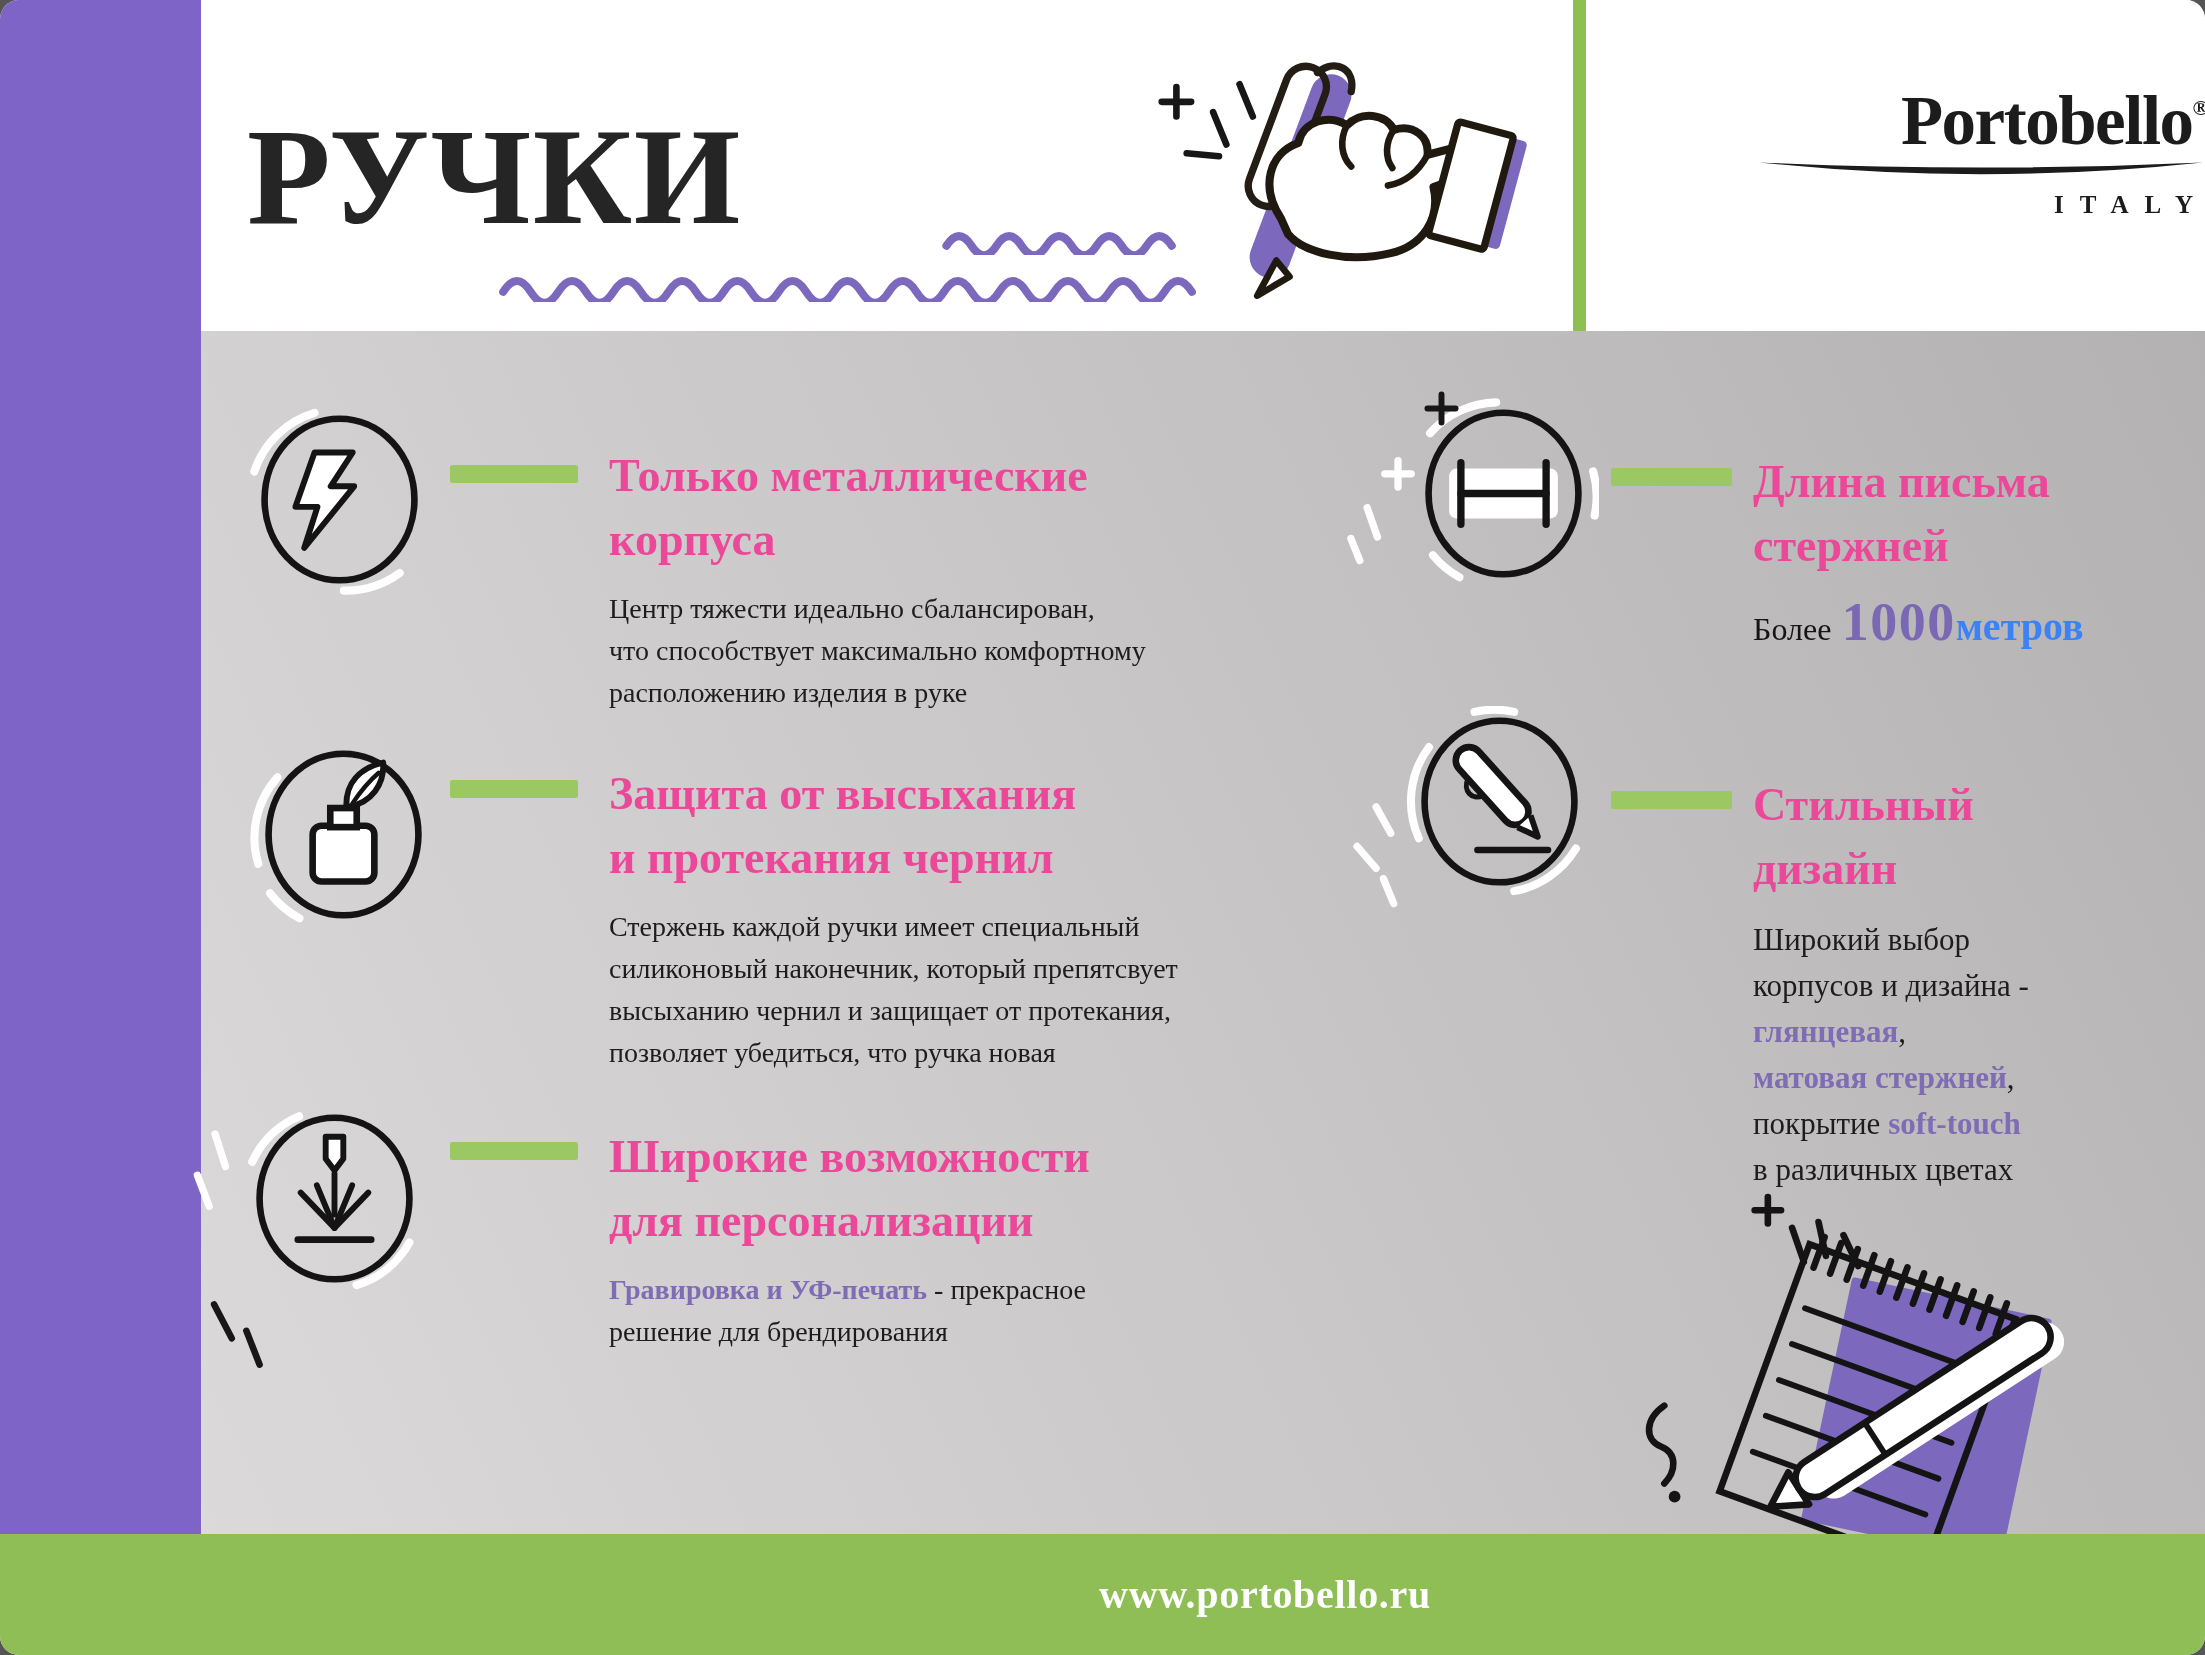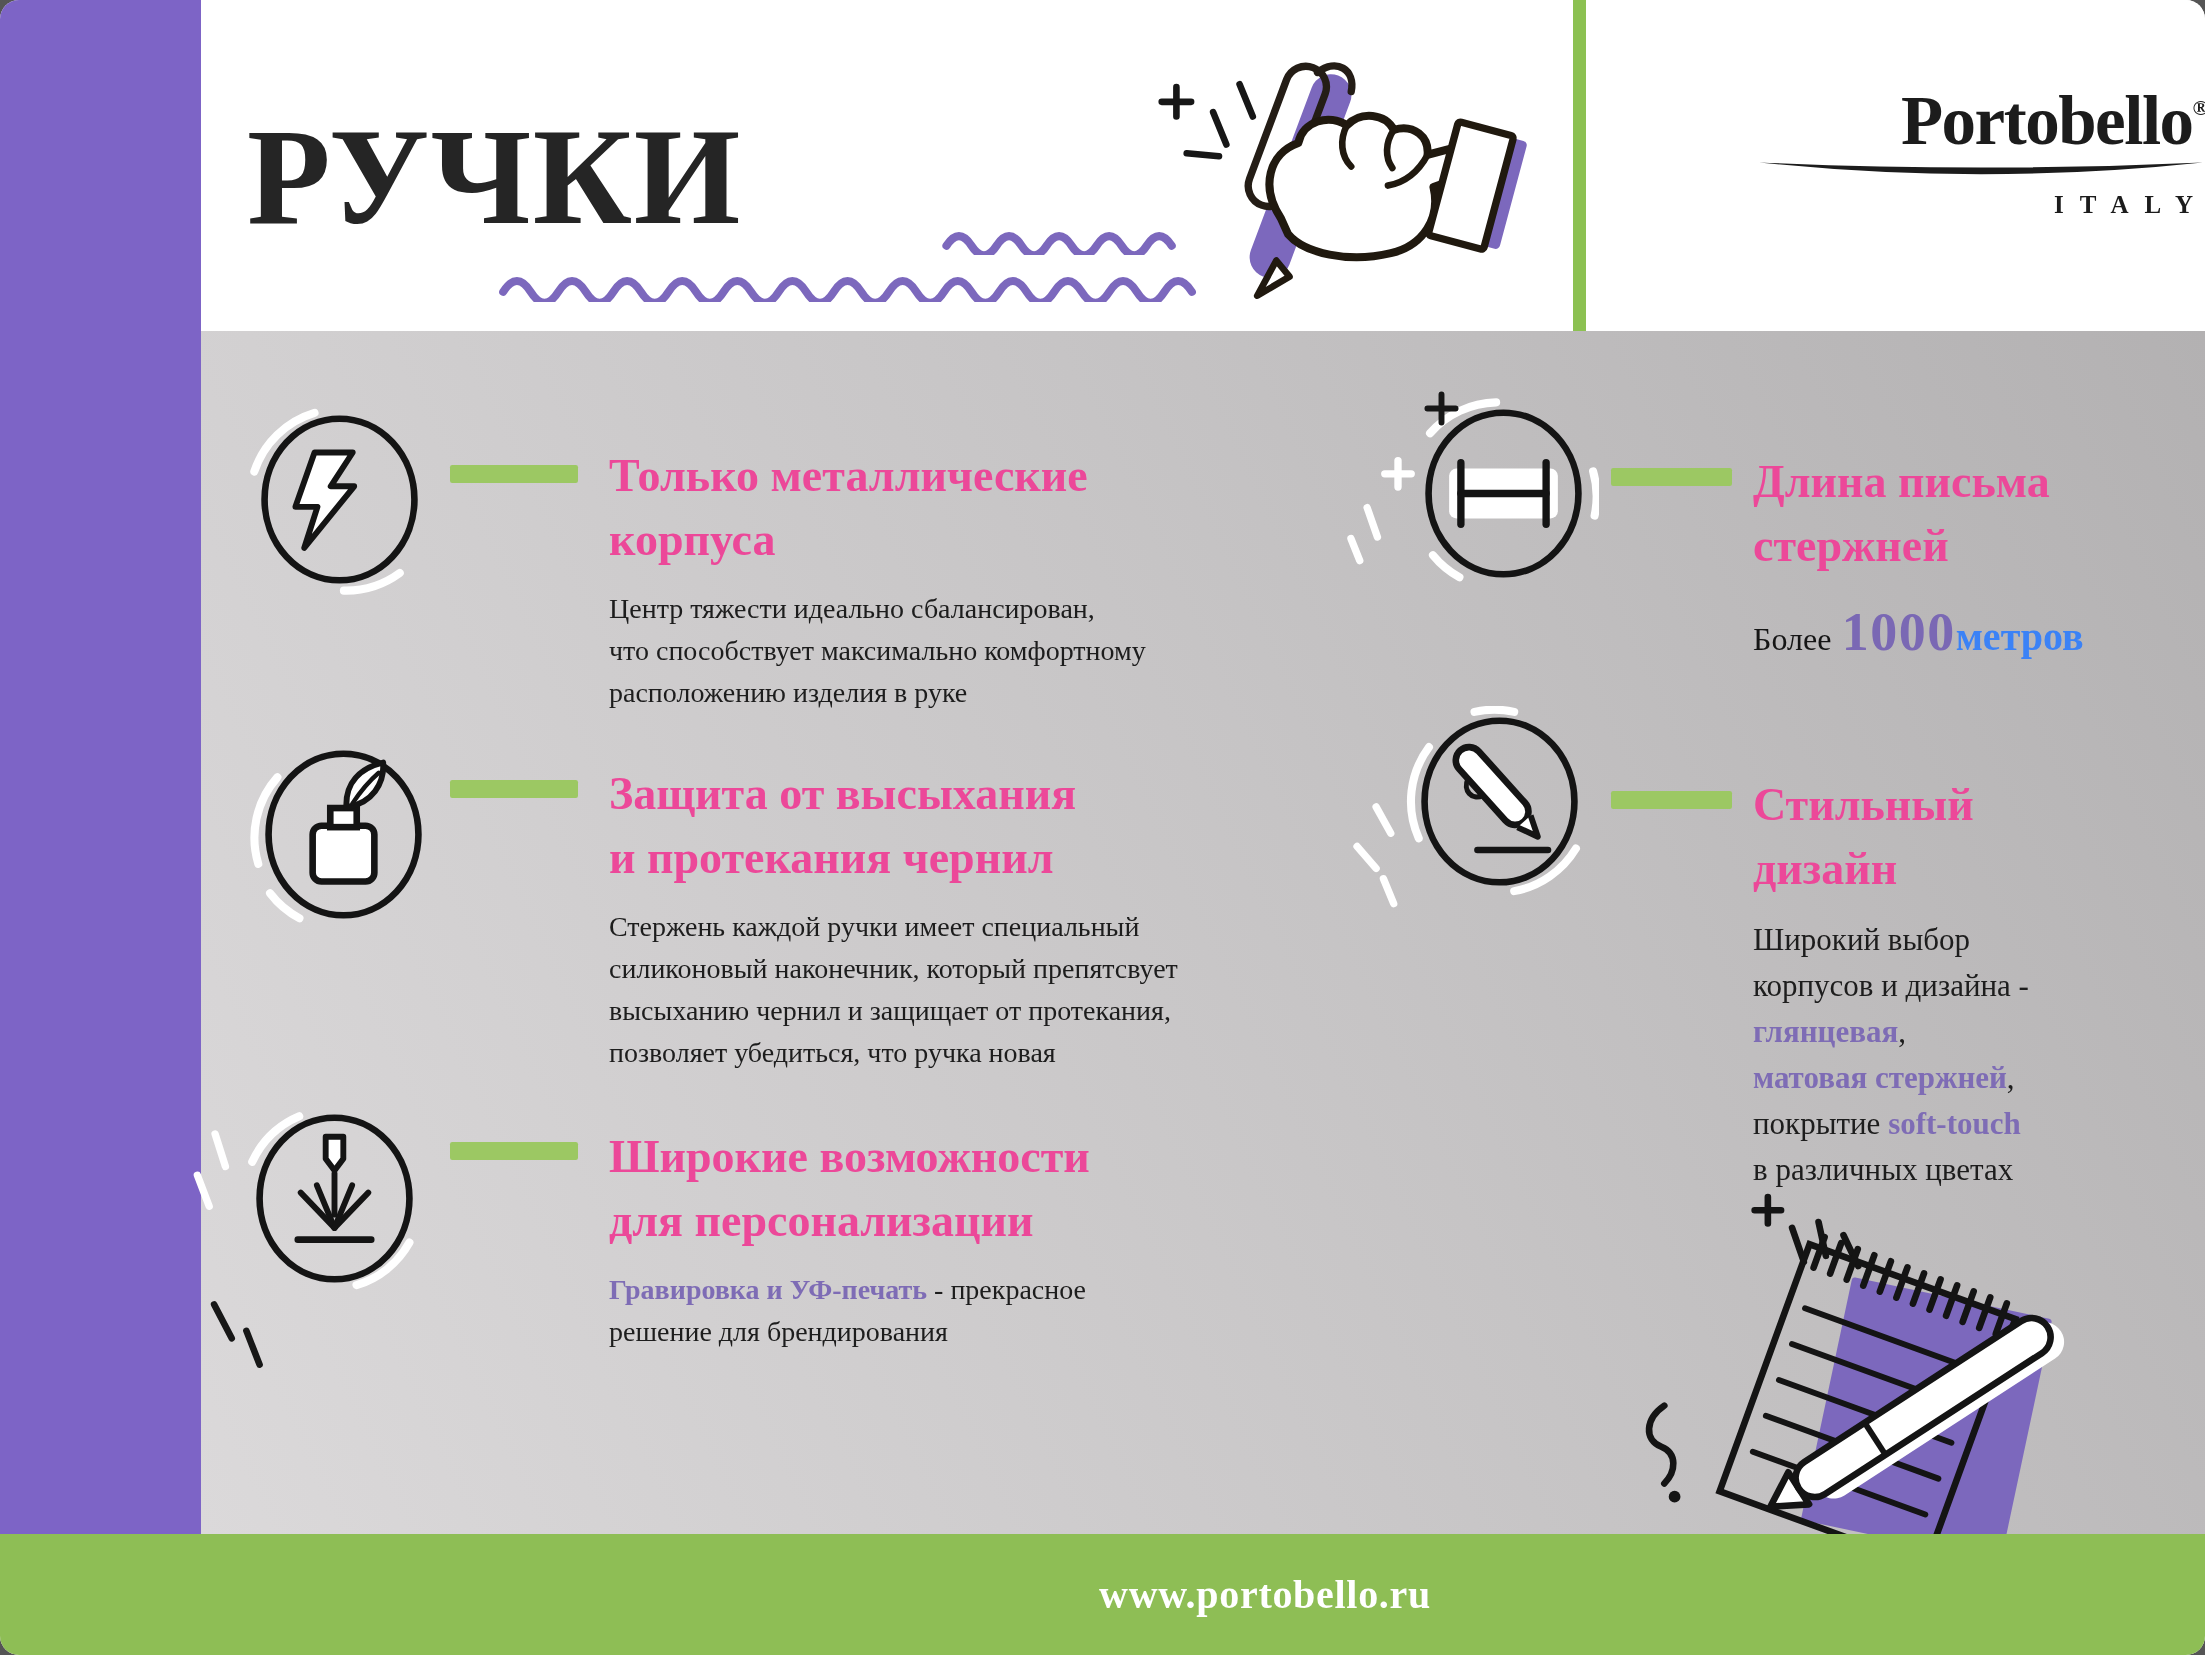--- a/index.html
+++ b/index.html
@@ -186,21 +186,21 @@
     <g fill="none" stroke="#ffffff" stroke-width="10" stroke-linecap="round">
       <path d="M72 28 v36 M54 46 h36"></path>
       <path d="M30 92 L44 132"></path>
       <path d="M8 134 L20 164"></path>
     </g>
   </svg>
   <div class="abs dash" style="left:1611px;top:468px;width:121px"></div>
   <div class="abs feature-text" style="left:1753px;top:450px;width:441px">
     <div class="feature-heading">Длина письма
 стержней</div>
-    <div class="stat-line" style="margin-top:23px">
+    <div class="stat-line" style="margin-top:13px">
       <span class="stat-more">Более</span>
       <span class="stat-value">1000</span>
       <span class="stat-unit">метров</span>
     </div>
   </div>
 
   <svg class="abs" style="left:1404px;top:706px" width="191" height="191" viewBox="0 0 260 260">
     <g fill="none" stroke="#ffffff" stroke-width="11" stroke-linecap="round">
       <path d="M20 180 A124 124 0 0 1 34 56"></path>
       <path d="M234 194 A124 124 0 0 1 150 252"></path>

